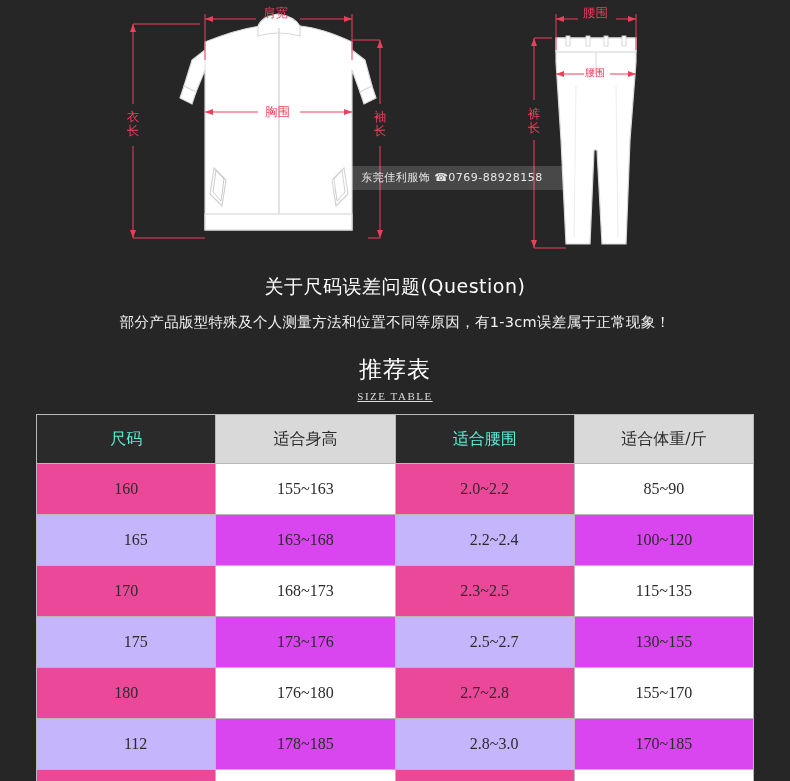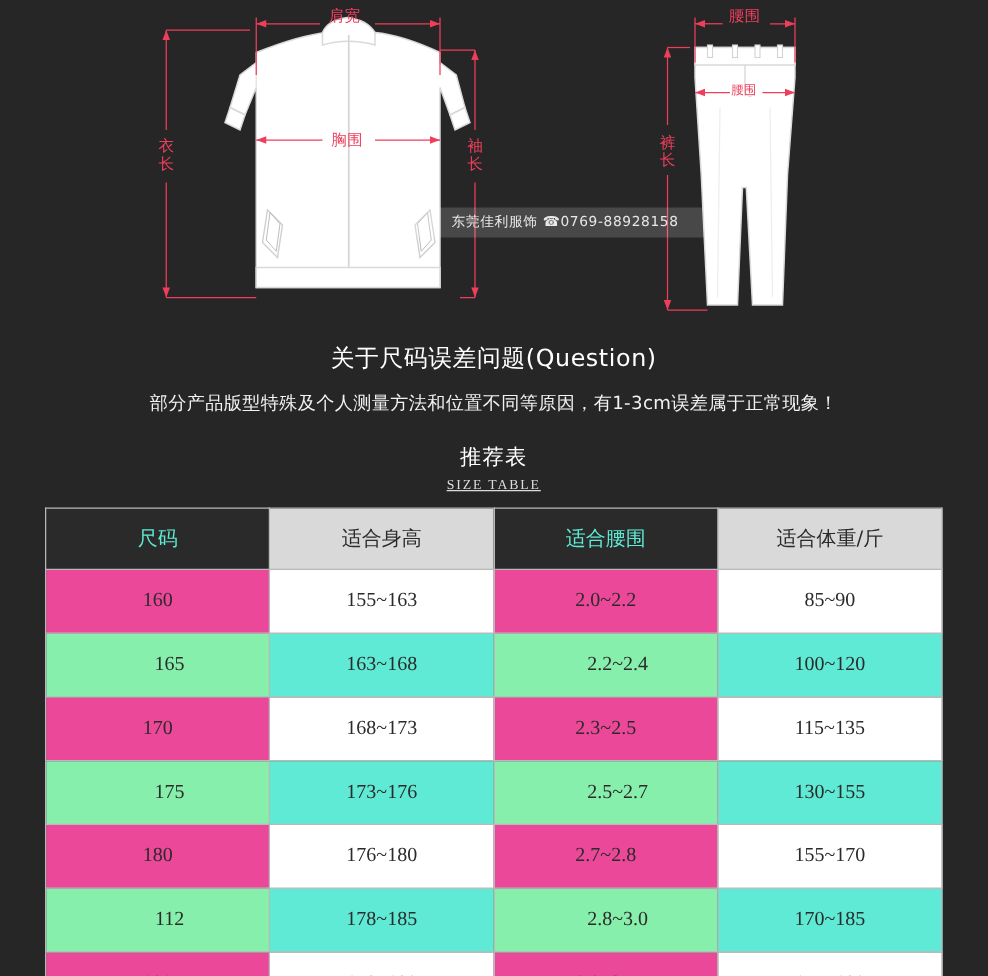--- a/index.html
+++ b/index.html
@@ -81,21 +81,21 @@
     margin-top: 13px;
     letter-spacing: 0.3px;
   }
 
   
   .table-heading {
     text-align: center;
     margin-top: 22px;
   }
   .table-heading .cn {
-    font-size: 17px;
+    font-size: 23px;
     color: #ffffff;
     font-family: "DejaVu Sans", sans-serif;
     letter-spacing: 1px;
   }
   .table-heading .en {
     font-size: 11px;
     color: #dcdcdc;
     font-family: "Liberation Serif", serif;
     letter-spacing: 1.5px;
     margin-top: 5px;
@@ -131,24 +131,24 @@
     height: 46px;
   }
   table.size-table th.alt {
     background: #d9d9d9;
     color: #2b2b2b;
   }
   table.size-table td.tint {
     background: #ec4899;
   }
   table.size-table tr.alt-row td {
-    background: #5eead4;
+    background: #d946ef;
   }
   table.size-table tr.alt-row td.tint {
-    background: #86efac;
+    background: #c4b5fd;
     padding-left: 20px;
   }
 </style>
 </head>
 <body>
 
 <div id="page">
 
   <div class="diagram">
     <svg width="790" height="262" viewBox="0 0 790 262">

